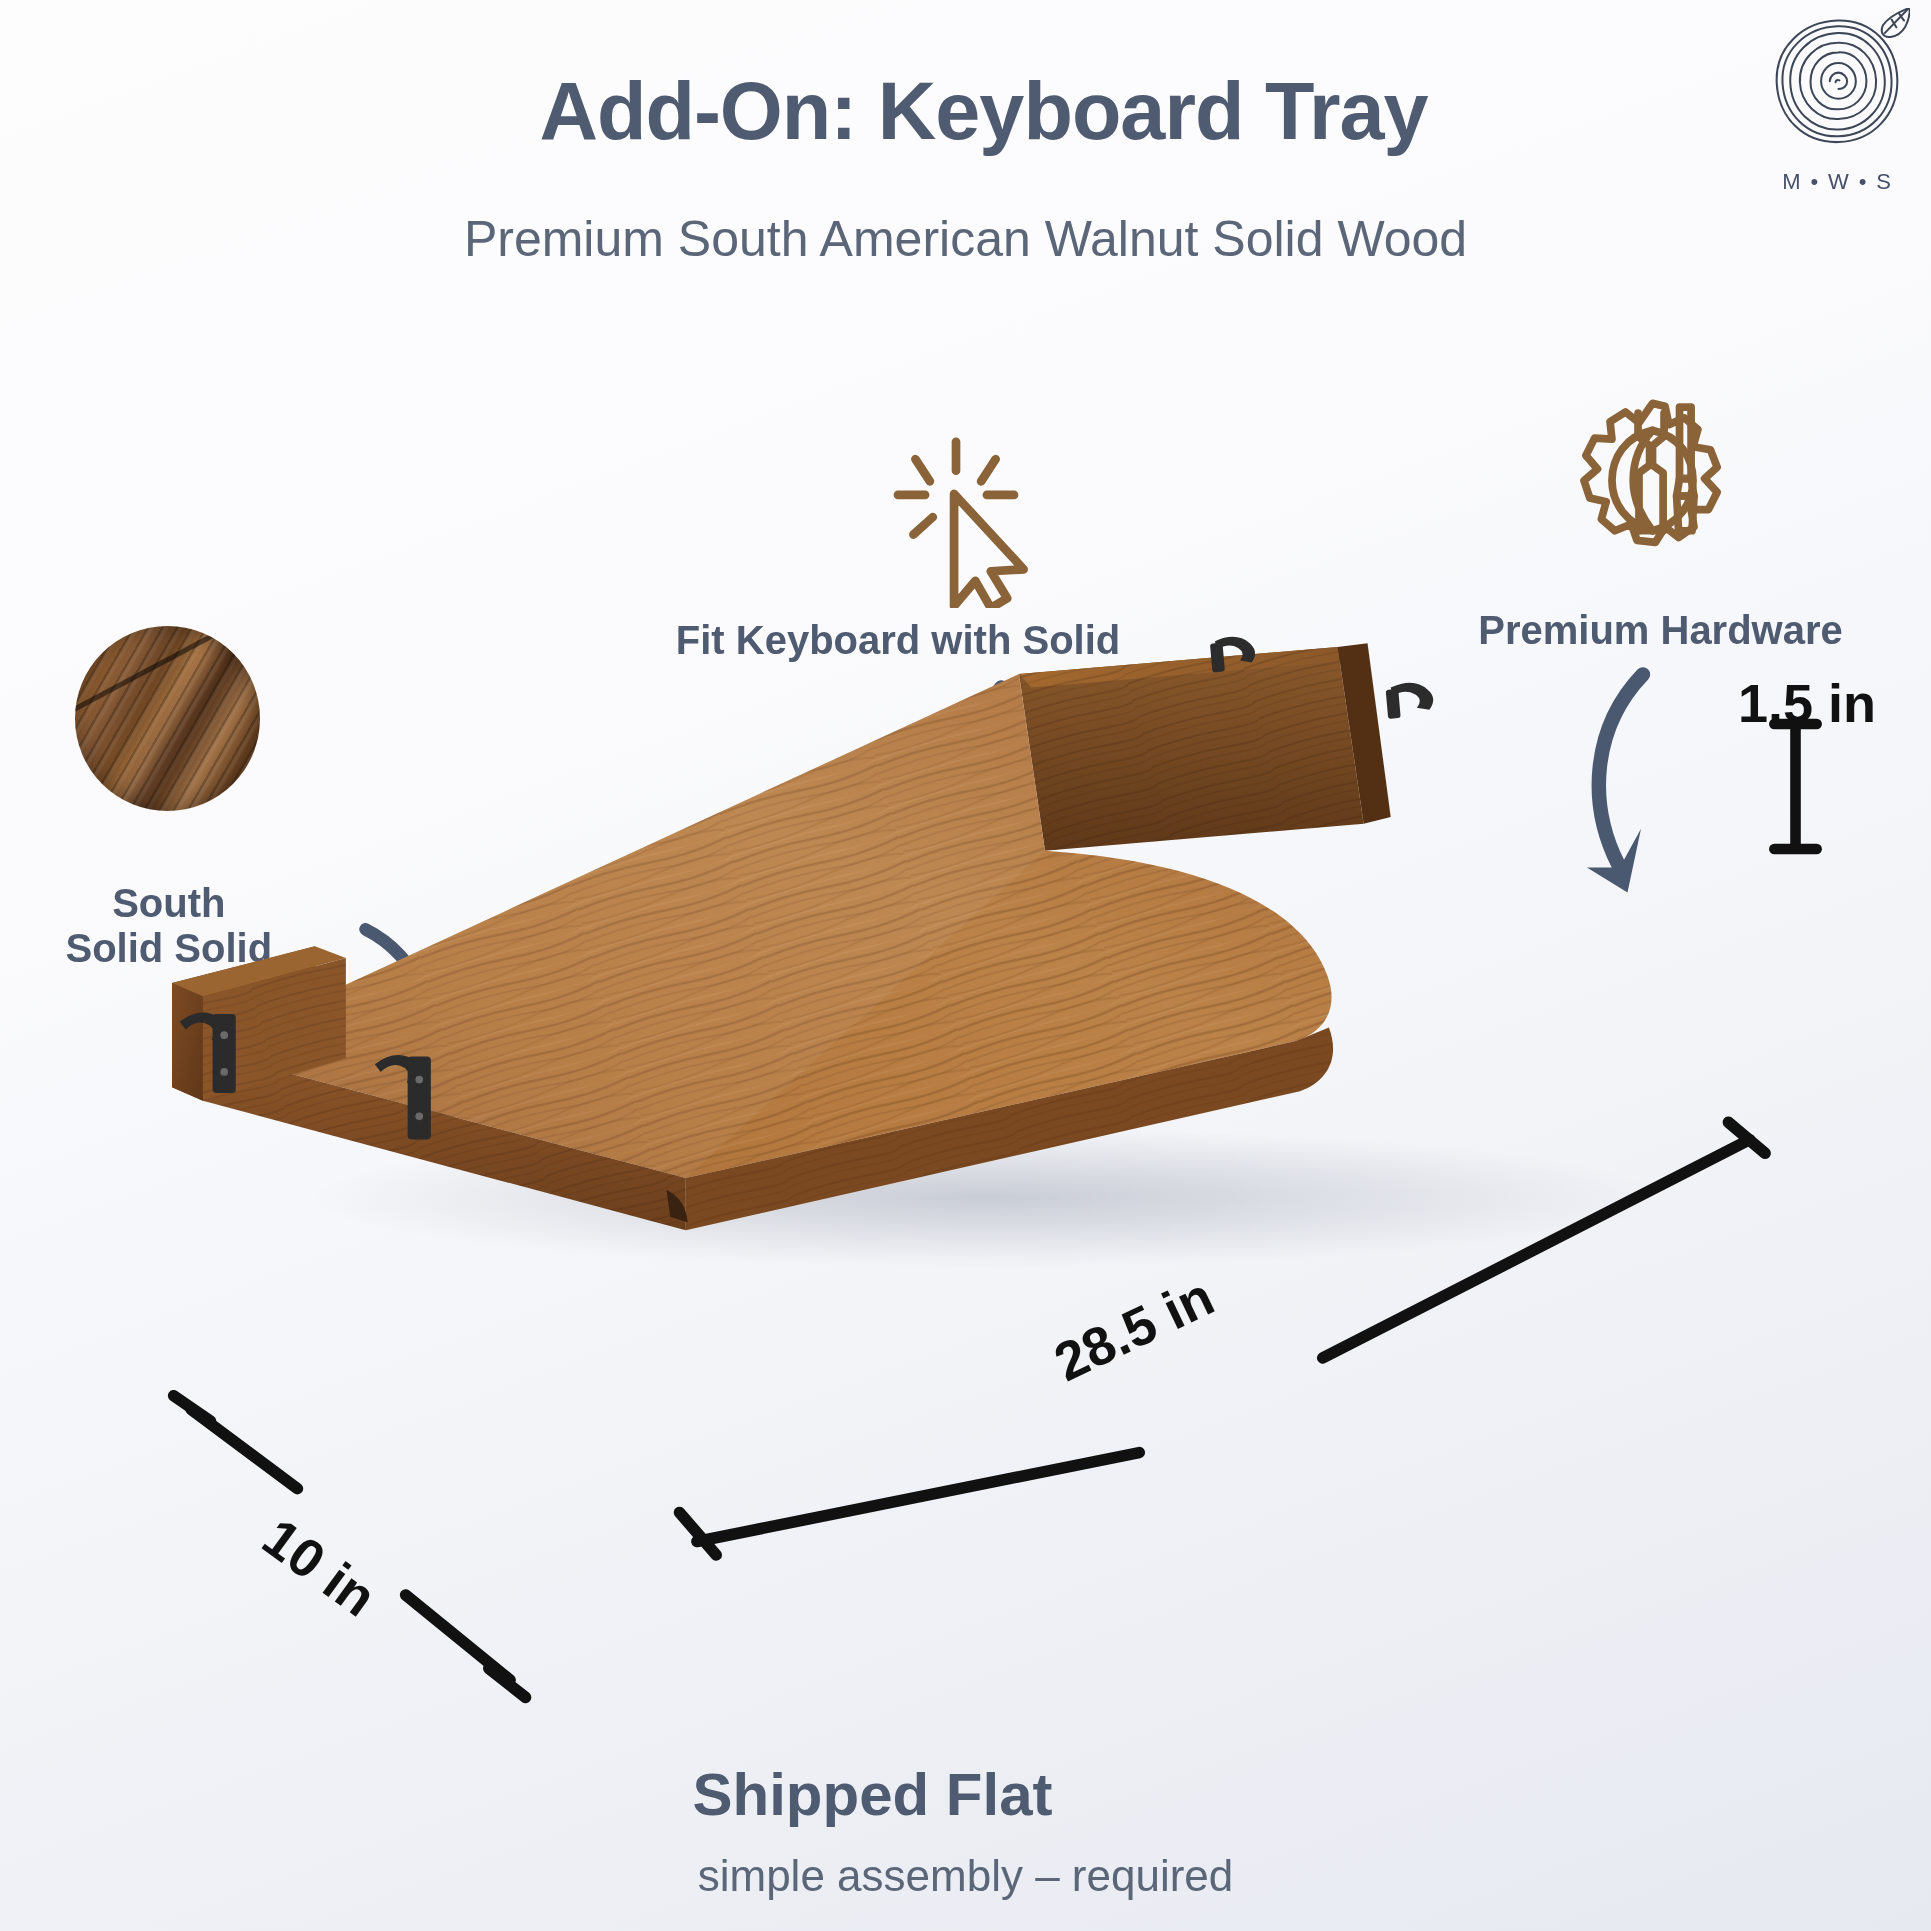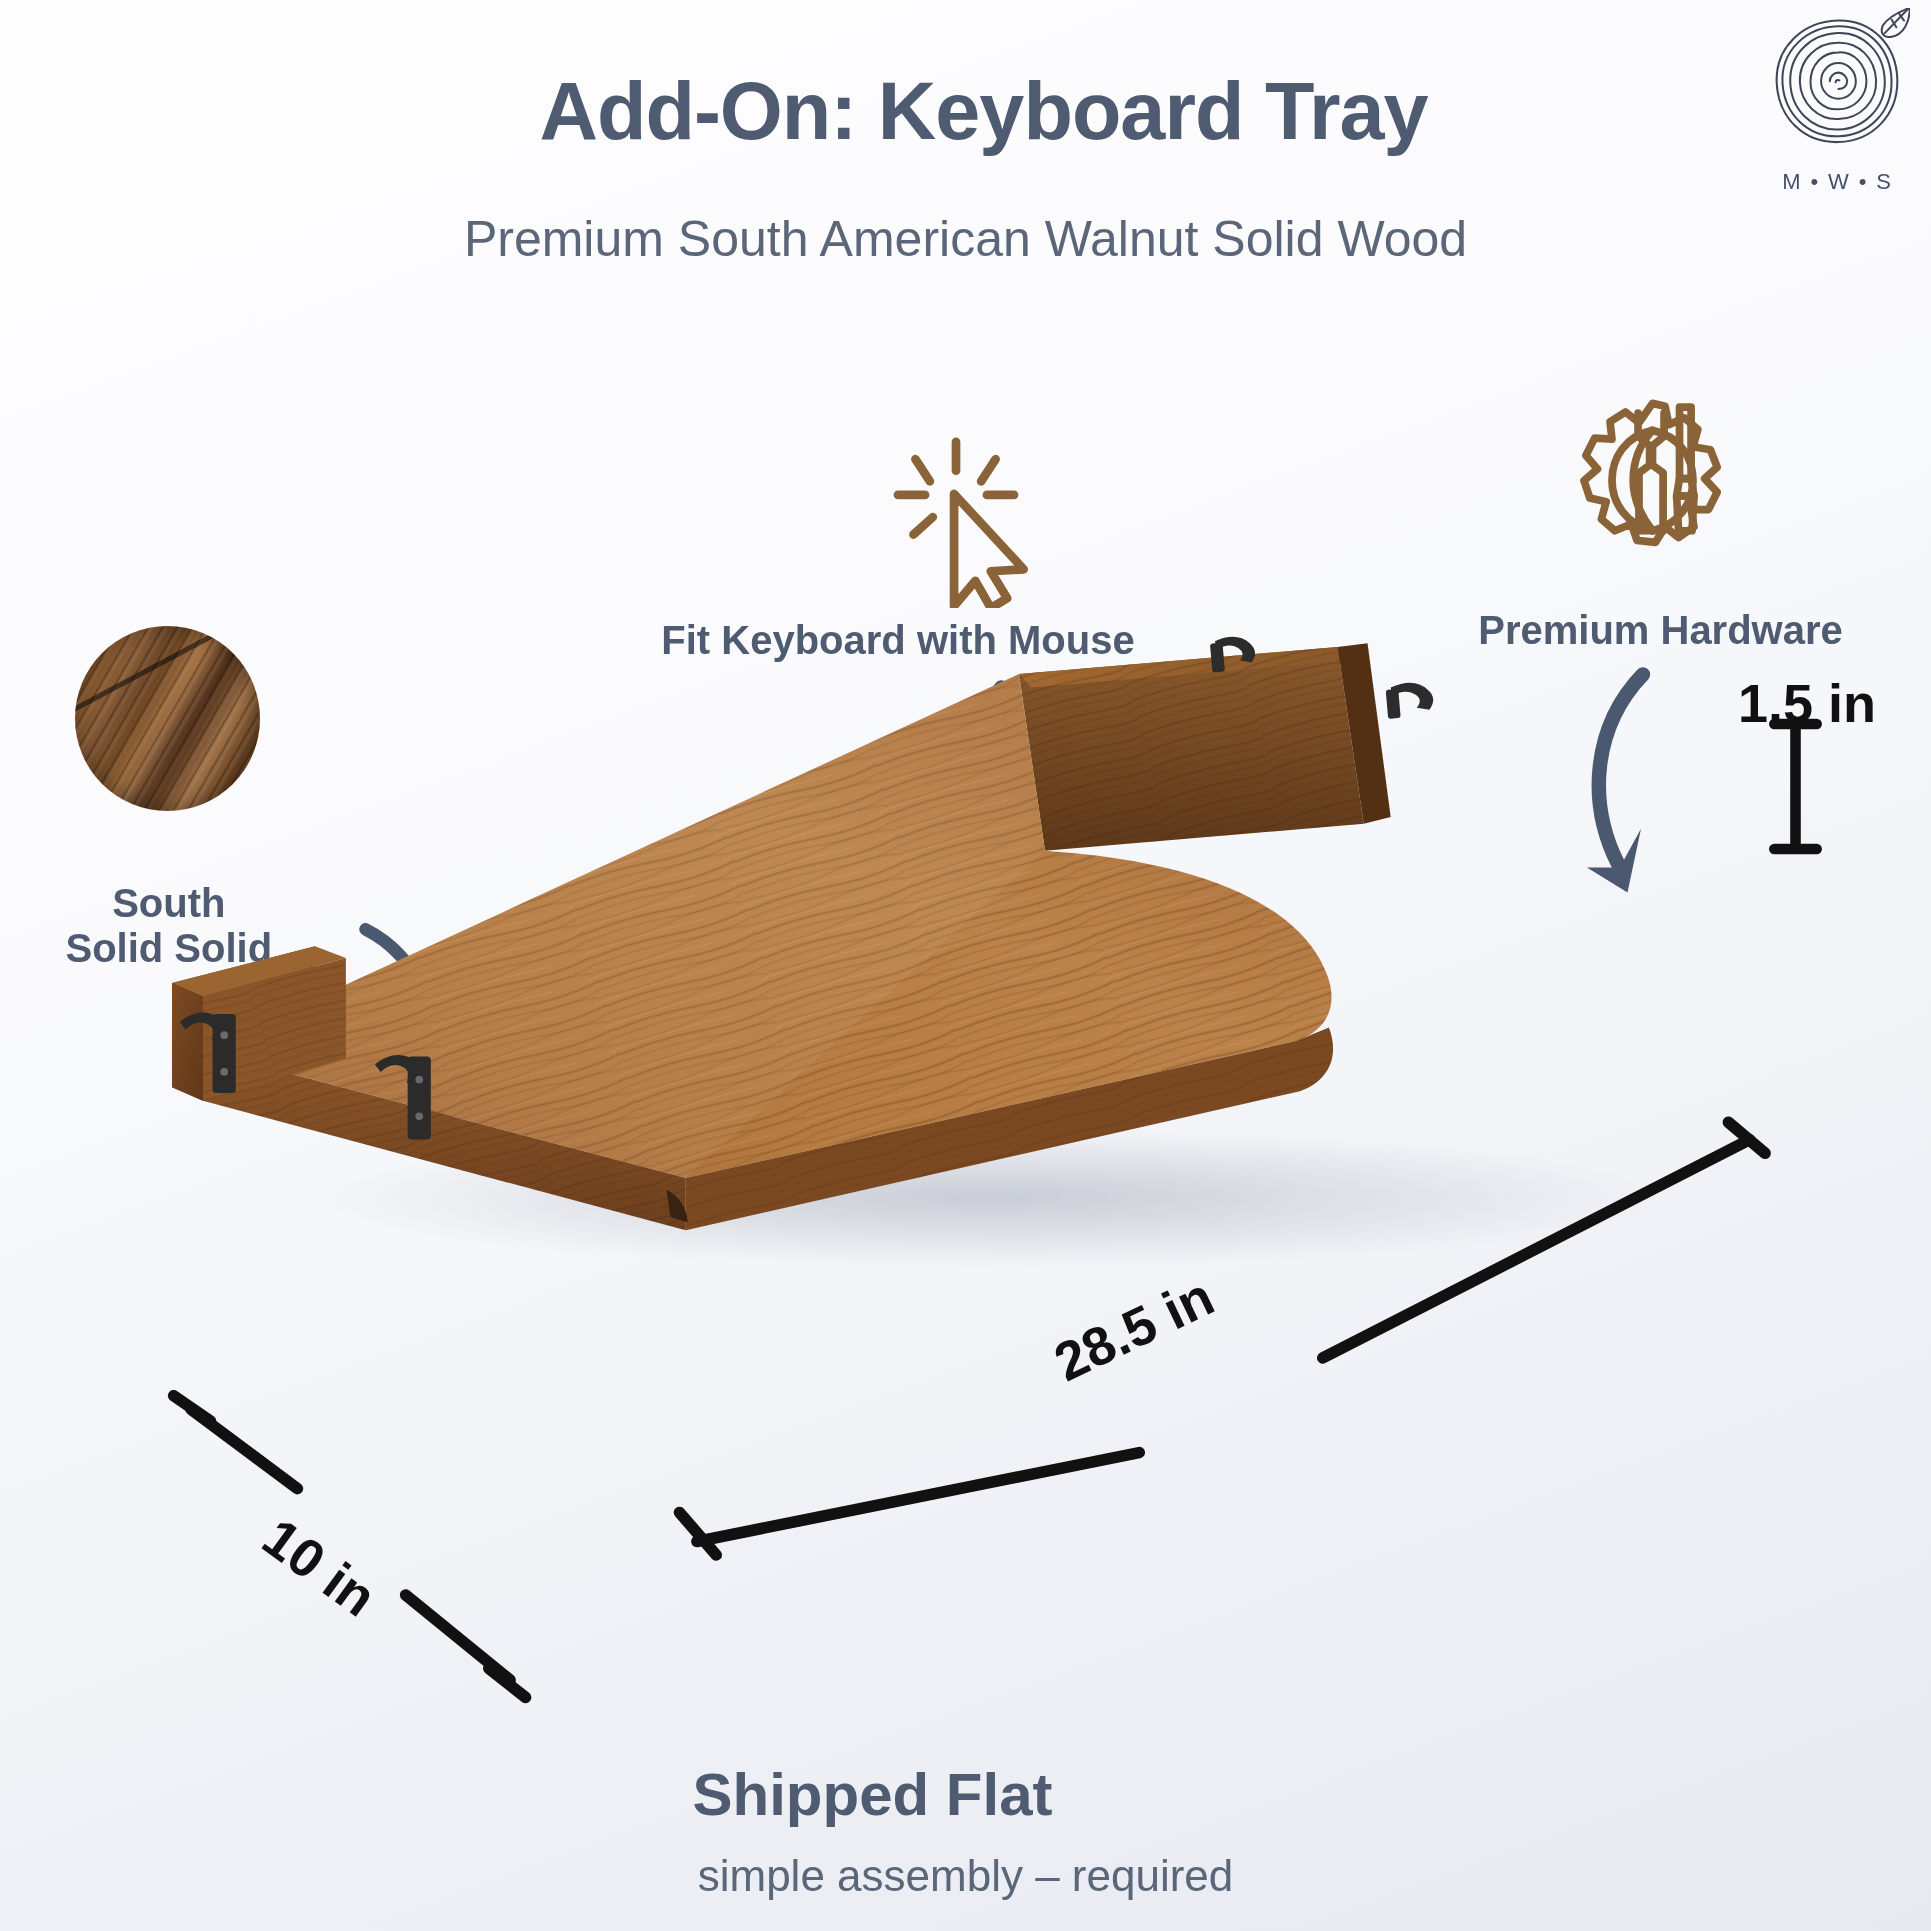--- a/index.html
+++ b/index.html
@@ -118,21 +118,21 @@
     <g stroke="#8a6438" stroke-width="9" stroke-linecap="round" fill="none">
       <path d="M90 8 L90 38"></path>
       <path d="M48 26 L63 49"></path>
       <path d="M131 26 L116 49"></path>
       <path d="M30 63 L58 63"></path>
       <path d="M150 63 L122 63"></path>
       <path d="M46 104 L66 86"></path>
     </g>
     <path d="M88 62 L88 178 L110 152 L126 180 L143 170 L126 142 L160 140 Z" fill="none" stroke="#8a6438" stroke-width="9" stroke-linejoin="round" stroke-linecap="round"></path>
   </svg>
-  <div class="abs feat-label" style="left:541px;top:618px;width:714px;">Fit Keyboard with Mouse</div>
+  <div class="abs feat-label" style="left:541px;top:618px;width:714px;">Fit Keyboard with Solid</div>
   <svg class="abs" style="left:903px;top:666px;" width="193" height="319" viewBox="0 0 200 330">
     <path d="M102 22 C52 82 30 170 56 258" fill="none" stroke="#4a5870" stroke-width="15" stroke-linecap="round"></path>
     <path d="M62 290 L22 258 L56 262 L84 224 Z" fill="#4a5870"></path>
   </svg>
 
   <svg class="abs" style="left:1556px;top:386px;" width="193" height="193" viewBox="0 0 200 200">
     <g fill="none" stroke="#8a6438" stroke-width="8" stroke-linejoin="round" stroke-linecap="round">
       <path d="M100 18 L113 21 L117 40 L133 33 L147 45 L142 63 L160 66 L167 84 L154 96 L167 110 L158 128 L140 128 L143 146 L127 157 L113 146 L103 162 L84 160 L78 143 L61 150 L47 138 L52 120 L35 116 L29 98 L43 86 L31 72 L40 54 L58 55 L56 37 L72 27 L86 38 Z"></path>
       <path d="M100 46 C72 52 58 74 58 98 C58 122 74 144 100 150 C86 132 80 116 80 98 C80 78 87 60 100 46 Z"></path>
       <path d="M100 46 C128 52 142 74 142 98 C142 122 126 144 100 150"></path>

